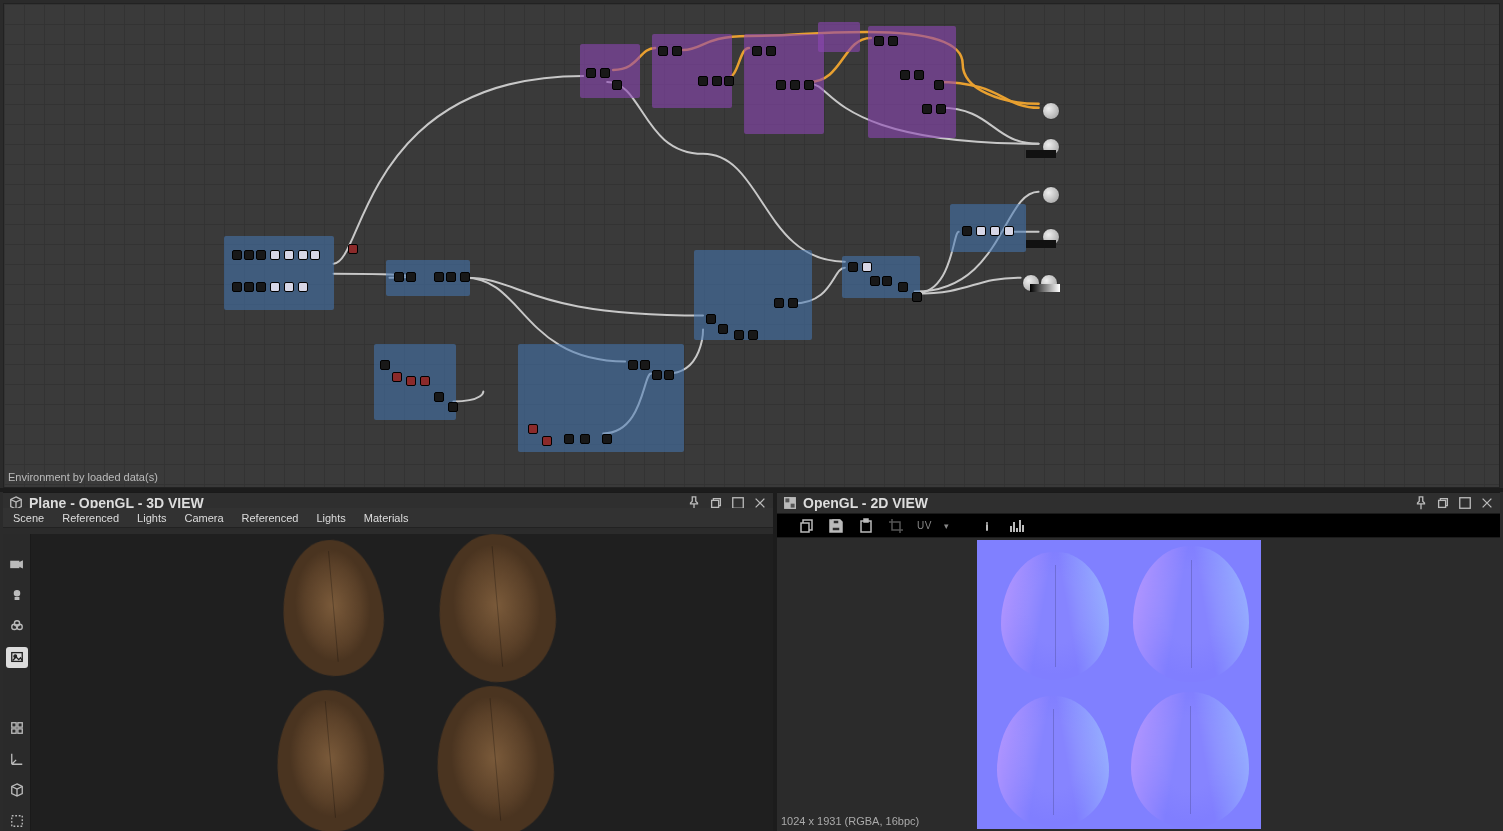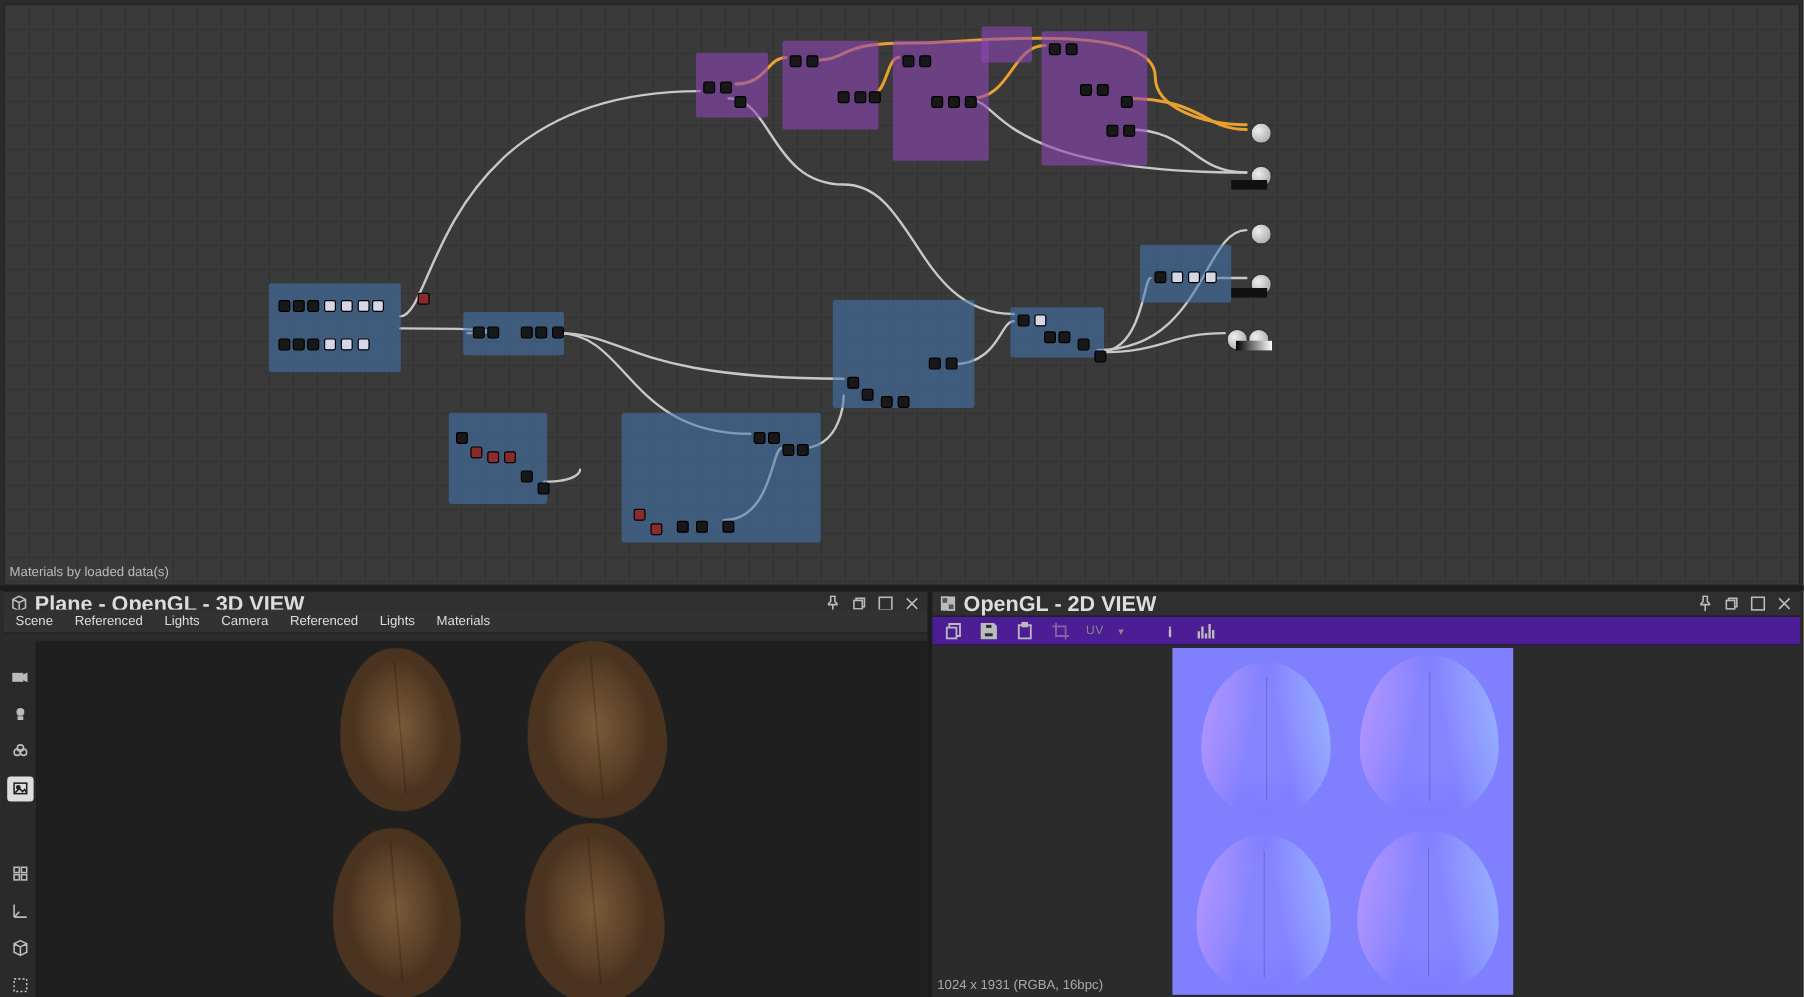--- a/index.html
+++ b/index.html
@@ -14,40 +14,40 @@
 .node { position: absolute; width: 10px; height: 10px; background: #181818; border: 1px solid #000; border-radius: 2px; }
 .node.red { background: #8b2a2a; }
 .node.pale { background: #d6d6e6; }
 .out-node { position: absolute; width: 18px; height: 18px; border-radius: 50%; background: radial-gradient(circle at 35% 35%, #eee, #999); border: 1px solid #333; }
 .out-row { position: absolute; width: 30px; height: 8px; background: #111; }
 .out-row.light { background: linear-gradient(90deg,#000,#fff); }
 .wires { position: absolute; inset: 0; pointer-events: none; }
 .status-text { position: absolute; left: 4px; bottom: 4px; color: #bbb; font-size: 11px; }
 
 .panel-header { position: absolute; height: 22px; background: #2f2f2f; border-top: 1px solid #1a1a1a; border-bottom: 1px solid #1a1a1a; display: flex; align-items: center; padding: 0 6px; }
-.panel-header .title { color: #ddd; font-weight: bold; font-size: 18px; margin-left: 6px; }
+.panel-header .title { color: #ddd; font-weight: bold; font-size: 14px; margin-left: 6px; }
 .panel-header .icons { margin-left: auto; display: flex; gap: 8px; }
 .hicon { width: 14px; height: 14px; display: inline-flex; align-items: center; justify-content: center; color: #bbb; font-size: 12px; cursor: pointer; }
 .hicon svg { width: 14px; height: 14px; stroke: #bbb; fill: none; stroke-width: 1.5; }
 
 .menu-bar { position: absolute; height: 20px; background: #323232; display: flex; align-items: center; gap: 18px; padding: 0 10px; color: #ddd; font-size: 11px; border-bottom: 1px solid #222; }
 .menu-bar span { cursor: pointer; }
 
 .sidebar { position: absolute; width: 28px; background: #2a2a2a; border-right: 1px solid #1a1a1a; display: flex; flex-direction: column; align-items: center; padding-top: 20px; gap: 10px; }
 .sbtn { width: 22px; height: 22px; border-radius: 3px; display: flex; align-items: center; justify-content: center; cursor: pointer; }
 .sbtn.selected { background: #ddd; }
 .sbtn svg { width: 14px; height: 14px; stroke: #bbb; fill: none; stroke-width: 1.5; }
 .sbtn.selected svg { stroke: #222; }
 .sidebar .spacer { flex: 0 0 30px; }
 
 .view3d { position: absolute; background: #1f1f1f; overflow: hidden; }
 .leaf { position: absolute; background: radial-gradient(ellipse 50% 55% at 50% 48%, #7a5a3a, #5a4028 55%, #4a3420 75%); filter: blur(0.5px); transform: rotate(-5deg); }
 .leaf::after { content:""; position:absolute; left:50%; top:8%; width:1px; height:82%; background: rgba(0,0,0,.25); }
 
-.toolbar2d { position: absolute; height: 24px; display: flex; align-items: center; gap: 12px; padding: 0 8px; background: #4c1d95; border-bottom: 1px solid #1c1c1c; }
+.toolbar2d { position: absolute; height: 24px; display: flex; align-items: center; gap: 12px; padding: 0 20px; background: #000000; border-bottom: 1px solid #1c1c1c; }
 .tbtn { width: 18px; height: 18px; display: inline-flex; align-items: center; justify-content: center; cursor: pointer; color: #bbb; }
 .tbtn.disabled { opacity: .45; cursor: default; }
 .tbtn svg { width: 16px; height: 16px; stroke: #bbb; fill: none; stroke-width: 1.5; }
 .uv-label { font-size: 10px; color: #888; letter-spacing: .5px; }
 .chev { font-size: 9px; color: #888; }
 
 .view2d { position: absolute; background: #2b2b2b; }
 .normal-map { position: absolute; background: #8080ff; overflow: hidden; }
 .nleaf { position: absolute; border-radius: 50% 50% 50% 50% / 58% 58% 45% 45%; background: radial-gradient(ellipse at 50% 45%, #8684ff 35%, #807eff 65%); }
 .nleaf::before { content:""; position:absolute; inset:0; border-radius: inherit; background:
@@ -176,21 +176,21 @@
       <div class="out-node" style="left: 1038px; top: 98px;"></div>
       <div class="out-node" style="left: 1038px; top: 134px;"></div>
       <div class="out-row" style="left: 1022px; top: 146px;"></div>
       <div class="out-node" style="left: 1038px; top: 182px;"></div>
       <div class="out-node" style="left: 1038px; top: 224px;"></div>
       <div class="out-row" style="left: 1022px; top: 236px;"></div>
       <div class="out-node" style="left: 1018px; top: 270px;"></div>
       <div class="out-node" style="left: 1036px; top: 270px;"></div>
       <div class="out-row light" style="left: 1026px; top: 280px;"></div>
     </div>
-  <div class="status-text">Materials by loaded data(s)</div>
+  <div class="status-text">Environment by loaded data(s)</div>
 </div>
 
 <div class="splitter-v" style="top:488px;"></div>
 
 <div class="panel-header" style="left:3px; top:492px; width:770px;">
   <span class="hicon">
       <svg viewBox="0 0 16 16">
         <path d="M8 1l6 3v8l-6 3-6-3V4z M2 4l6 3 6-3 M8 7v8"></path>
       </svg>
     </span>

